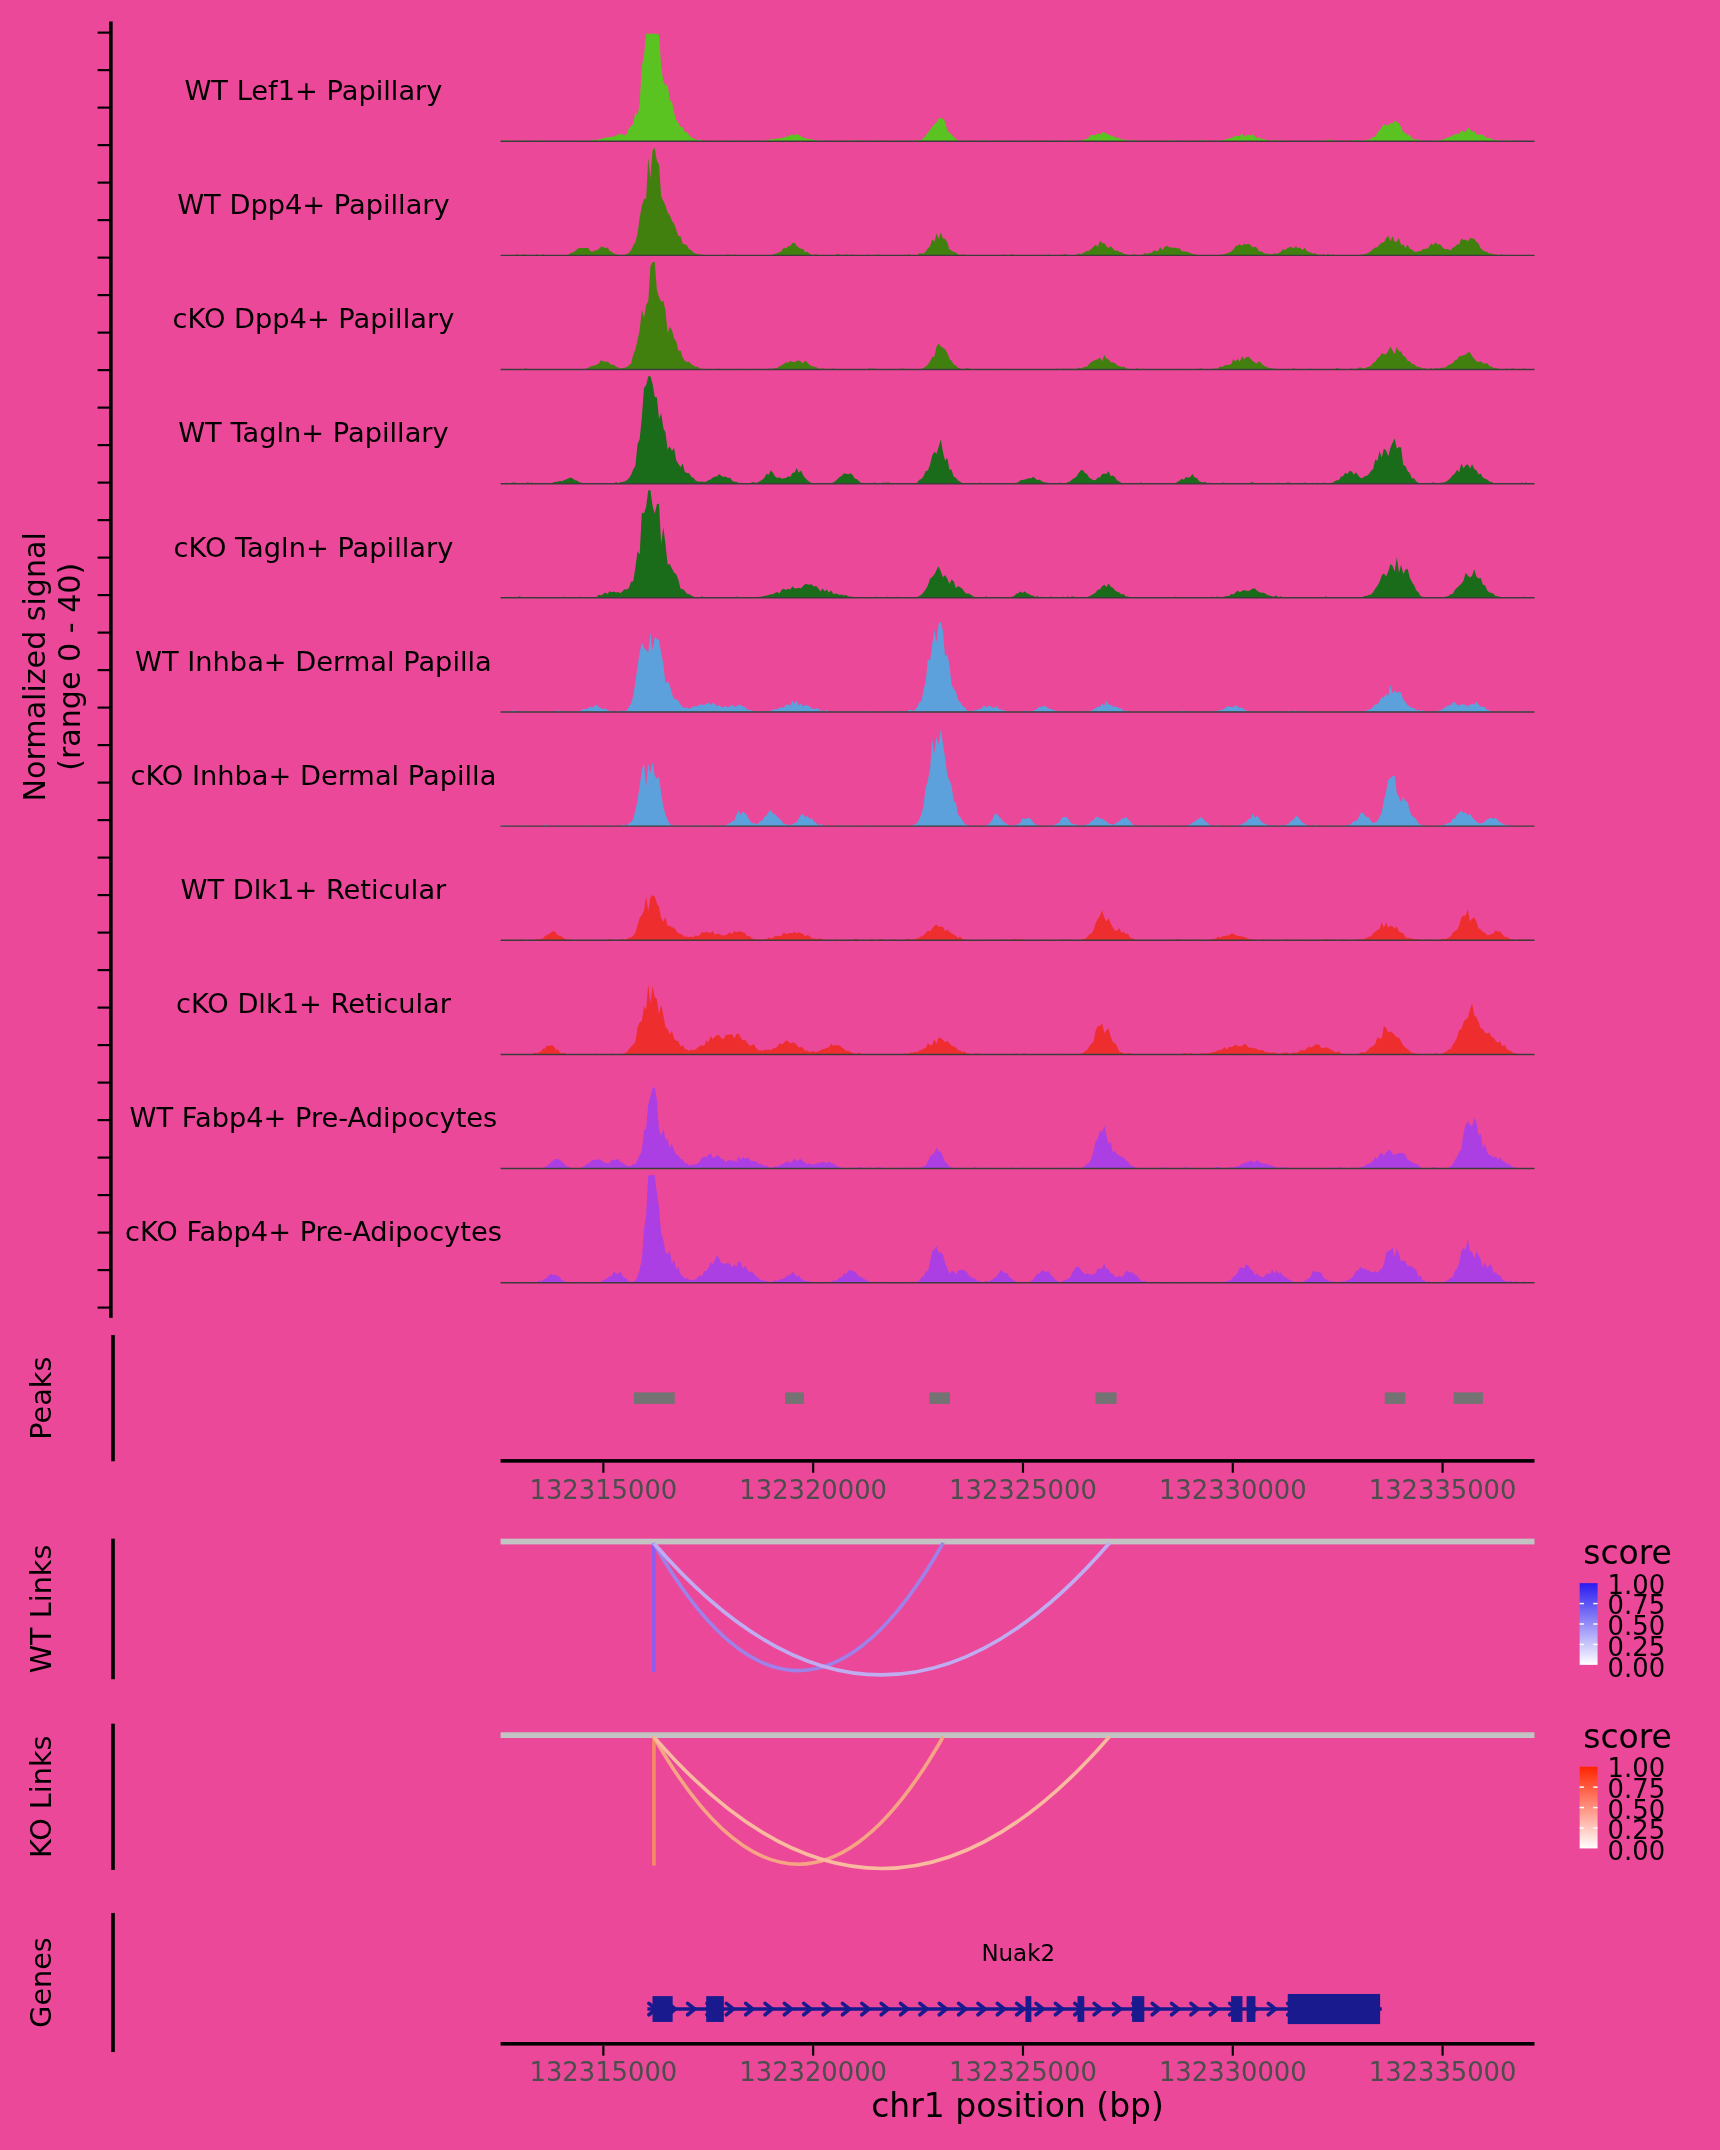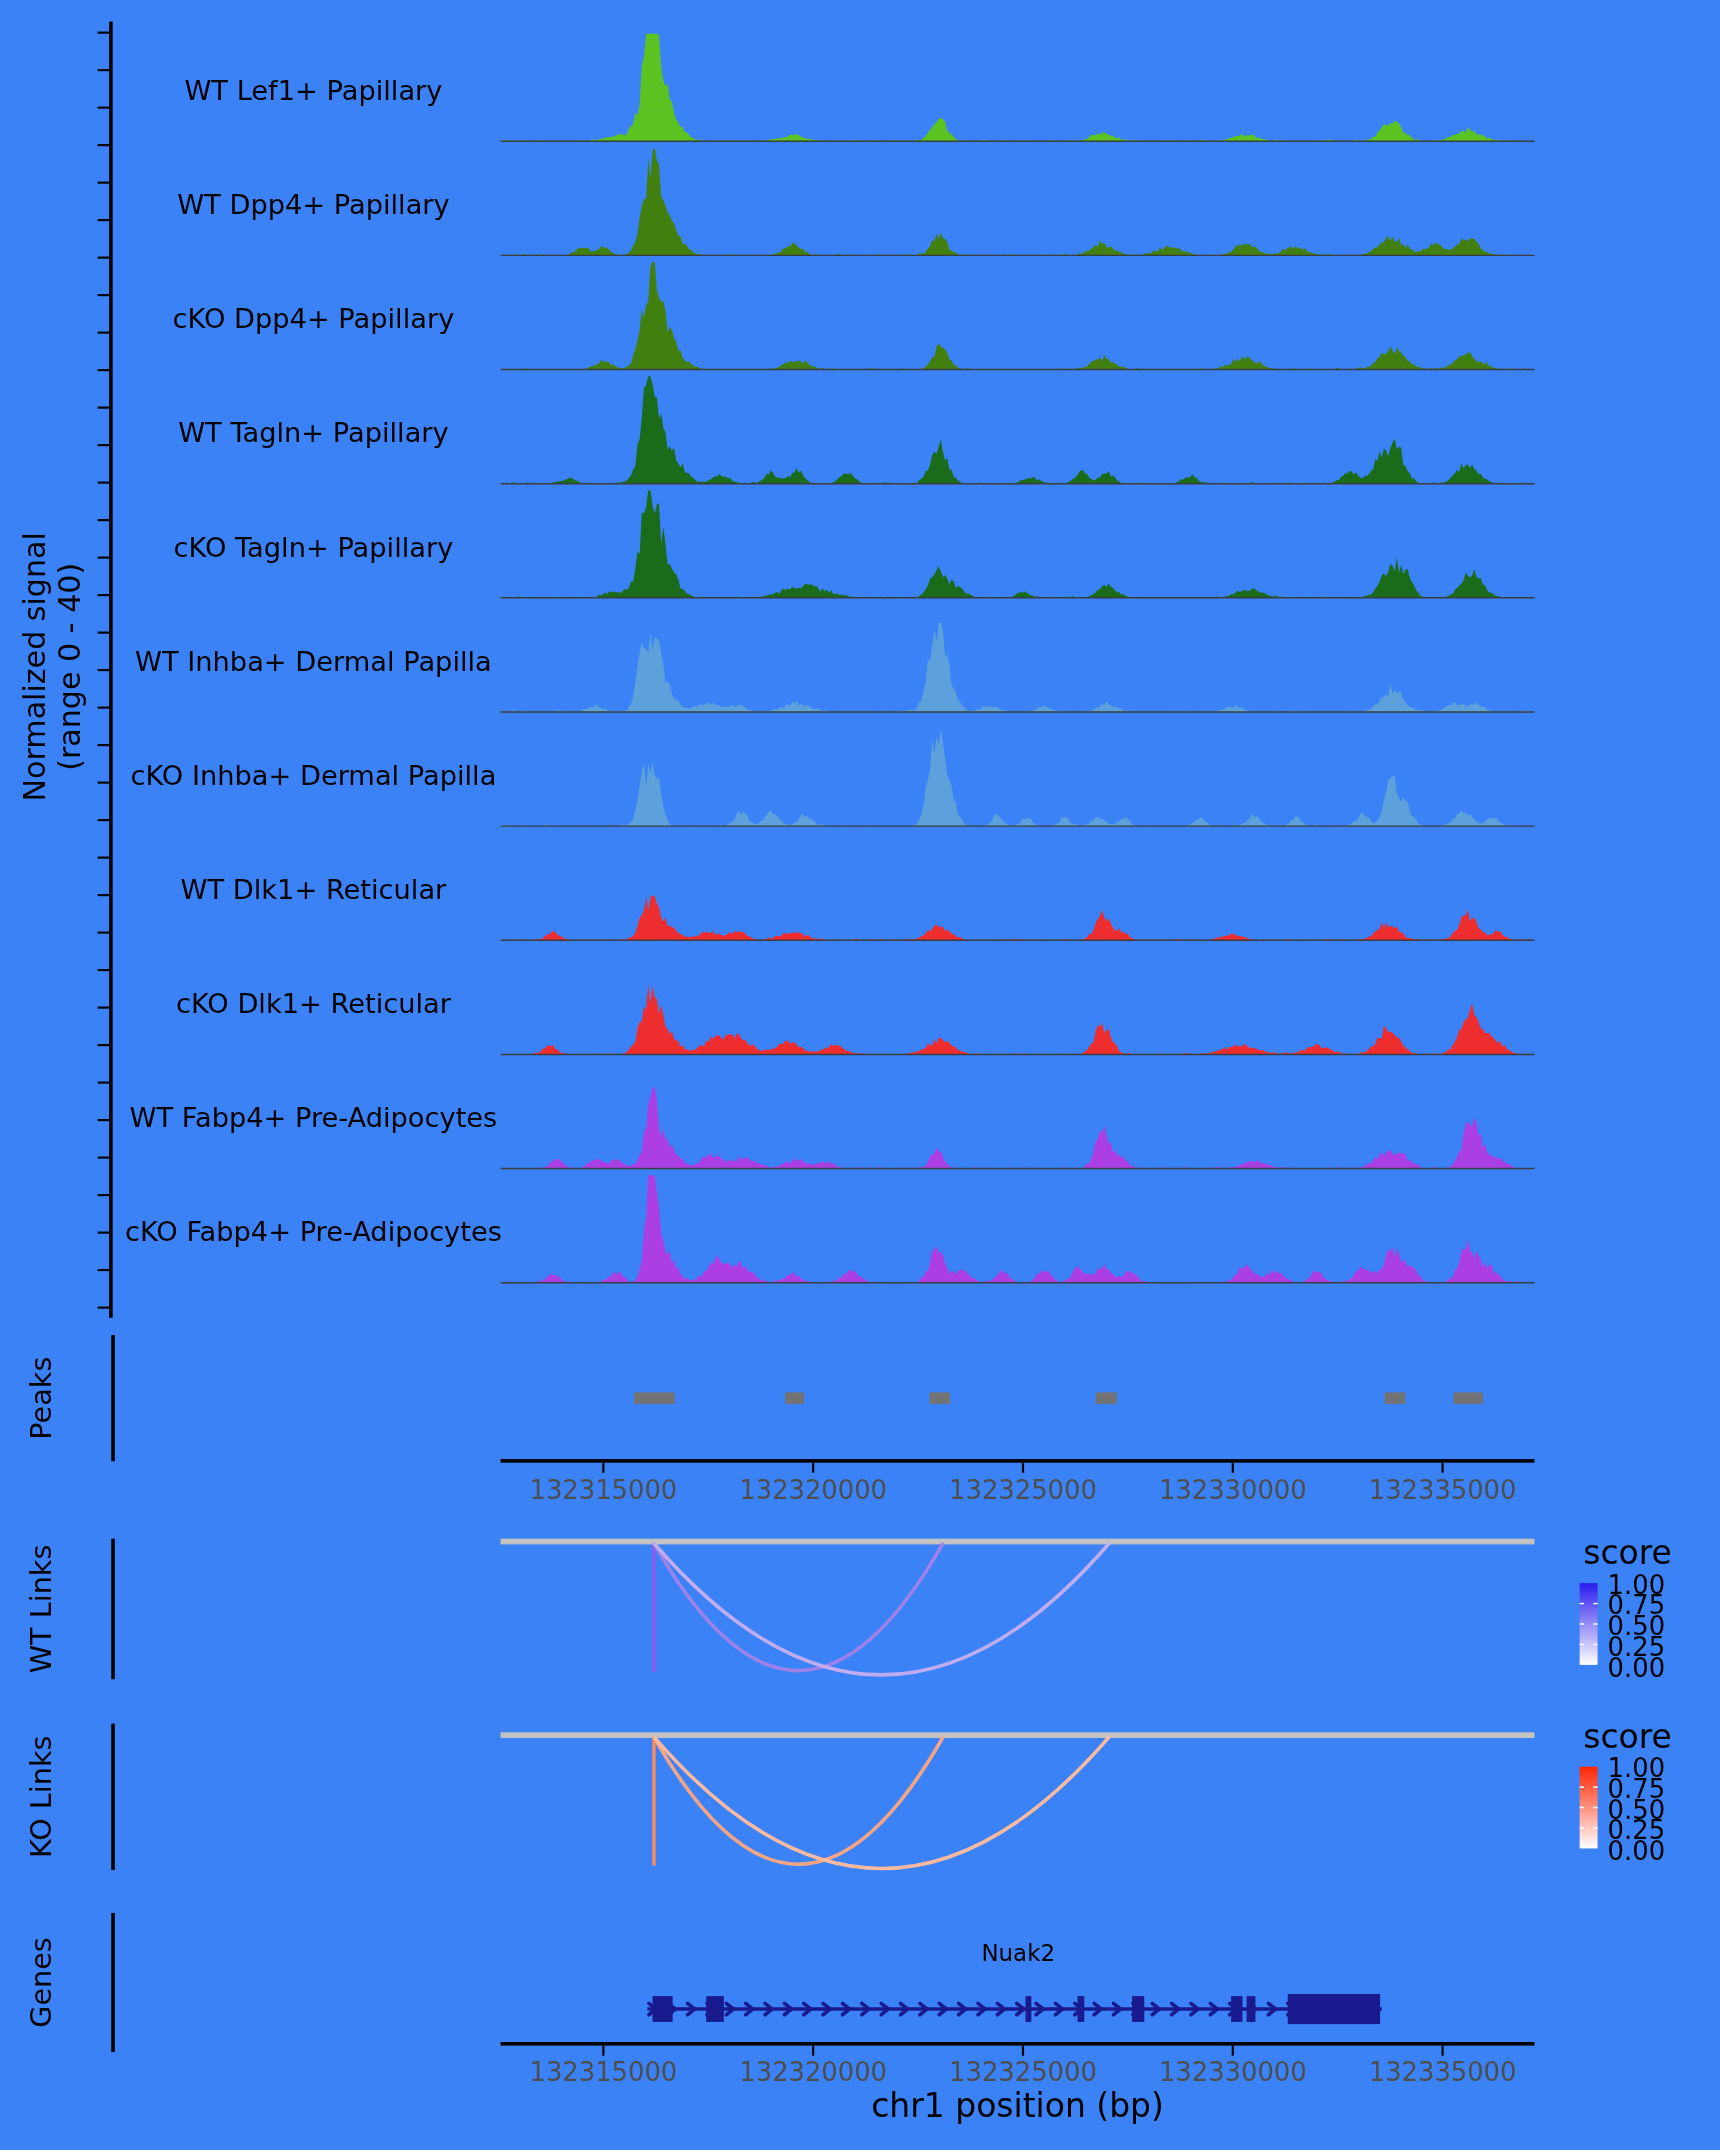--- a/index.html
+++ b/index.html
@@ -1,16 +1,16 @@
 <!DOCTYPE html>
 <html style="font-size:11.5px"><head>
 <meta charset="utf-8">
 <style>
   html,body{margin:0;padding:0;background:#ffffff;}
-  #figure{position:relative;width:1721px;height:2151px;background:#3b82f6;
+  #figure{position:relative;width:1721px;height:2151px;background:#ec4899;
           font-family:"DejaVu Sans","Liberation Sans",sans-serif;}
   svg text{font-family:"DejaVu Sans","Liberation Sans",sans-serif;}
 </style>
 </head>
 <body>
 
 <div id="figure">
   <svg id="plot" width="1721" height="2151" viewBox="0 0 2400 3000">
       <g>
         <path d="M698,197 L700,195.5 L703,195.2 L706,197.0 L709,195.0 L712,197.0 L715,197.0 L718,197.0 L721,197.0 L724,196.4 L727,196.5 L730,195.2 L733,197.0 L736,197.0 L739,197.0 L742,197.0 L745,197.0 L748,197.0 L751,197.0 L754,195.0 L757,197.0 L760,197.0 L763,197.0 L766,197.0 L769,197.0 L772,197.0 L775,197.0 L778,197.0 L781,197.0 L784,197.0 L787,197.0 L790,197.0 L793,197.0 L796,197.0 L799,197.0 L802,197.0 L805,197.0 L808,196.2 L811,195.8 L814,197.0 L817,197.0 L820,196.5 L823,196.3 L826,194.4 L829,195.1 L832,195.8 L835,193.6 L838,194.2 L841,192.8 L844,191.7 L847,191.7 L850,191.1 L853,191.1 L856,190.2 L859,188.9 L862,187.5 L865,187.0 L868,187.3 L871,189.0 L874,186.8 L877,179.3 L880,175.8 L883,173.0 L886,156.5 L889,161.0 L892,145.3 L895,91.4 L898,78.3 L901,47.0 L904,47.0 L907,47.0 L910,47.0 L913,47.0 L916,47.0 L919,48.9 L922,93.0 L925,112.9 L928,120.0 L931,117.2 L934,139.8 L937,141.3 L940,157.3 L943,167.5 L946,171.3 L949,177.0 L952,177.5 L955,184.2 L958,184.6 L961,188.5 L964,191.4 L967,193.2 L970,194.6 L973,195.7 L976,194.1 L979,196.3 L982,196.5 L985,197.0 L988,197.0 L991,197.0 L994,195.9 L997,197.0 L1000,197.0 L1003,197.0 L1006,197.0 L1009,196.6 L1012,195.8 L1015,197.0 L1018,197.0 L1021,195.4 L1024,197.0 L1027,197.0 L1030,197.0 L1033,195.8 L1036,197.0 L1039,197.0 L1042,195.5 L1045,197.0 L1048,197.0 L1051,197.0 L1054,197.0 L1057,197.0 L1060,197.0 L1063,195.7 L1066,196.4 L1069,196.2 L1072,195.6 L1075,193.5 L1078,194.1 L1081,193.7 L1084,192.9 L1087,193.2 L1090,192.4 L1093,191.6 L1096,190.9 L1099,190.1 L1102,188.3 L1105,187.6 L1108,188.6 L1111,186.8 L1114,188.2 L1117,190.1 L1120,192.3 L1123,192.3 L1126,194.0 L1129,193.7 L1132,194.3 L1135,195.3 L1138,195.7 L1141,196.0 L1144,196.2 L1147,196.2 L1150,197.0 L1153,197.0 L1156,197.0 L1159,197.0 L1162,197.0 L1165,197.0 L1168,195.8 L1171,197.0 L1174,197.0 L1177,196.4 L1180,197.0 L1183,197.0 L1186,195.9 L1189,196.5 L1192,194.9 L1195,197.0 L1198,197.0 L1201,195.6 L1204,197.0 L1207,197.0 L1210,197.0 L1213,197.0 L1216,196.3 L1219,195.6 L1222,197.0 L1225,196.2 L1228,197.0 L1231,197.0 L1234,197.0 L1237,197.0 L1240,197.0 L1243,197.0 L1246,197.0 L1249,195.1 L1252,197.0 L1255,196.1 L1258,197.0 L1261,197.0 L1264,197.0 L1267,195.5 L1270,197.0 L1273,197.0 L1276,195.9 L1279,195.3 L1282,196.1 L1285,195.0 L1288,192.4 L1291,188.9 L1294,185.0 L1297,180.8 L1300,177.1 L1303,173.4 L1306,170.7 L1309,165.2 L1312,164.6 L1315,166.1 L1318,169.6 L1321,181.6 L1324,185.1 L1327,187.6 L1330,190.5 L1333,194.0 L1336,195.9 L1339,196.4 L1342,197.0 L1345,195.8 L1348,197.0 L1351,197.0 L1354,197.0 L1357,197.0 L1360,197.0 L1363,196.3 L1366,197.0 L1369,197.0 L1372,194.9 L1375,196.4 L1378,197.0 L1381,197.0 L1384,197.0 L1387,197.0 L1390,197.0 L1393,197.0 L1396,197.0 L1399,195.7 L1402,197.0 L1405,197.0 L1408,197.0 L1411,197.0 L1414,197.0 L1417,197.0 L1420,197.0 L1423,197.0 L1426,197.0 L1429,196.0 L1432,197.0 L1435,197.0 L1438,197.0 L1441,197.0 L1444,197.0 L1447,197.0 L1450,197.0 L1453,197.0 L1456,197.0 L1459,197.0 L1462,197.0 L1465,195.2 L1468,196.5 L1471,197.0 L1474,197.0 L1477,197.0 L1480,197.0 L1483,197.0 L1486,197.0 L1489,197.0 L1492,194.8 L1495,197.0 L1498,197.0 L1501,196.5 L1504,196.2 L1507,195.8 L1510,195.5 L1513,193.8 L1516,194.0 L1519,190.8 L1522,187.7 L1525,189.0 L1528,188.3 L1531,185.6 L1534,187.8 L1537,184.8 L1540,184.3 L1543,186.4 L1546,188.0 L1549,189.4 L1552,189.4 L1555,191.8 L1558,192.5 L1561,192.1 L1564,194.8 L1567,194.4 L1570,194.6 L1573,196.4 L1576,196.0 L1579,197.0 L1582,194.7 L1585,197.0 L1588,197.0 L1591,197.0 L1594,196.1 L1597,197.0 L1600,197.0 L1603,197.0 L1606,197.0 L1609,197.0 L1612,197.0 L1615,197.0 L1618,196.3 L1621,196.4 L1624,197.0 L1627,197.0 L1630,195.6 L1633,197.0 L1636,196.1 L1639,196.0 L1642,197.0 L1645,197.0 L1648,197.0 L1651,197.0 L1654,197.0 L1657,197.0 L1660,195.9 L1663,197.0 L1666,197.0 L1669,197.0 L1672,197.0 L1675,195.5 L1678,194.8 L1681,197.0 L1684,196.0 L1687,197.0 L1690,197.0 L1693,196.6 L1696,196.4 L1699,196.3 L1702,195.8 L1705,195.7 L1708,194.8 L1711,193.9 L1714,193.3 L1717,192.2 L1720,190.9 L1723,189.7 L1726,189.7 L1729,189.7 L1732,186.0 L1735,190.7 L1738,188.7 L1741,188.2 L1744,189.0 L1747,187.2 L1750,190.0 L1753,193.0 L1756,190.9 L1759,193.8 L1762,194.0 L1765,194.4 L1768,195.8 L1771,195.8 L1774,196.0 L1777,196.4 L1780,194.9 L1783,197.0 L1786,195.5 L1789,197.0 L1792,197.0 L1795,197.0 L1798,197.0 L1801,197.0 L1804,197.0 L1807,197.0 L1810,197.0 L1813,197.0 L1816,197.0 L1819,197.0 L1822,197.0 L1825,196.6 L1828,197.0 L1831,197.0 L1834,197.0 L1837,197.0 L1840,195.9 L1843,197.0 L1846,195.0 L1849,197.0 L1852,195.0 L1855,195.0 L1858,195.4 L1861,197.0 L1864,196.5 L1867,197.0 L1870,197.0 L1873,197.0 L1876,197.0 L1879,197.0 L1882,197.0 L1885,197.0 L1888,195.4 L1891,195.5 L1894,195.2 L1897,197.0 L1900,196.5 L1903,196.0 L1906,195.6 L1909,194.6 L1912,193.6 L1915,190.5 L1918,191.0 L1921,184.7 L1924,181.5 L1927,177.6 L1930,173.1 L1933,175.1 L1936,174.6 L1939,171.8 L1942,172.3 L1945,168.5 L1948,170.3 L1951,171.9 L1954,177.6 L1957,184.7 L1960,185.0 L1963,188.8 L1966,188.4 L1969,192.5 L1972,194.4 L1975,194.6 L1978,194.3 L1981,196.3 L1984,196.5 L1987,197.0 L1990,197.0 L1993,197.0 L1996,197.0 L1999,195.1 L2002,196.5 L2005,196.2 L2008,195.3 L2011,195.0 L2014,194.4 L2017,192.1 L2020,191.3 L2023,190.8 L2026,188.7 L2029,187.6 L2032,186.8 L2035,186.5 L2038,182.2 L2041,182.8 L2044,184.9 L2047,177.6 L2050,180.4 L2053,184.2 L2056,182.4 L2059,187.5 L2062,188.1 L2065,187.7 L2068,188.1 L2071,190.3 L2074,193.1 L2077,191.6 L2080,193.8 L2083,195.0 L2086,195.5 L2089,194.8 L2092,196.5 L2095,197.0 L2098,195.4 L2101,197.0 L2104,197.0 L2107,195.3 L2110,197.0 L2113,197.0 L2116,197.0 L2119,197.0 L2122,197.0 L2125,197.0 L2128,197.0 L2131,197.0 L2134,197.0 L2137,197.0 L2138,197 Z" fill="#5BC321" stroke="none"></path>

